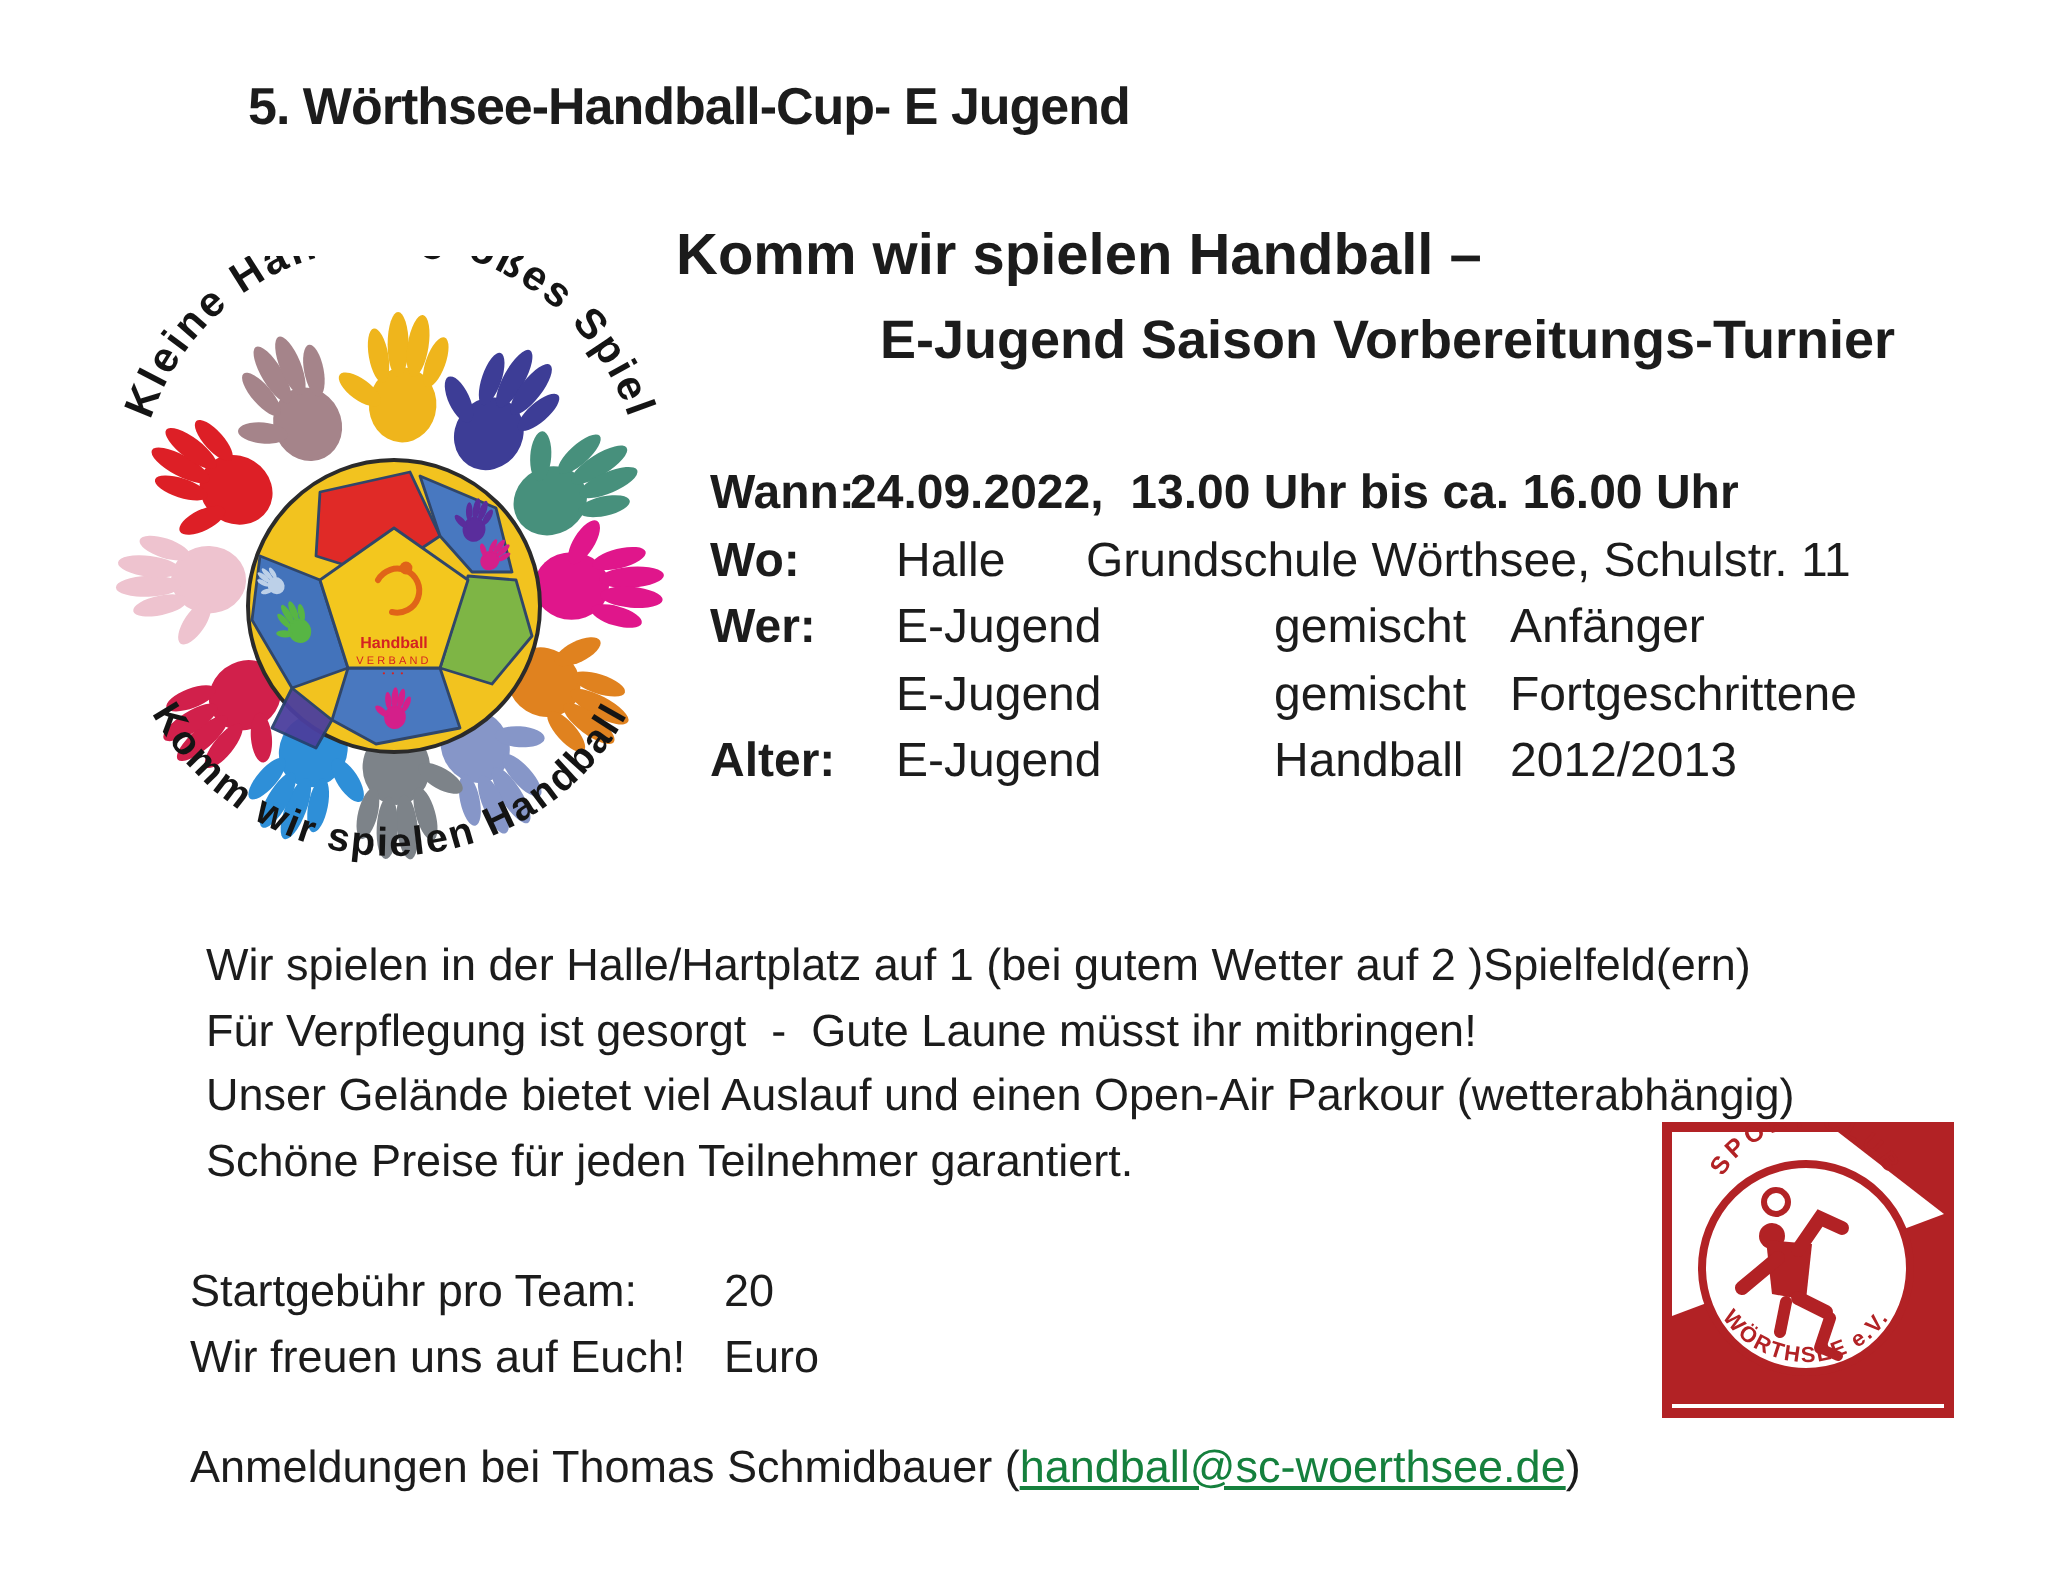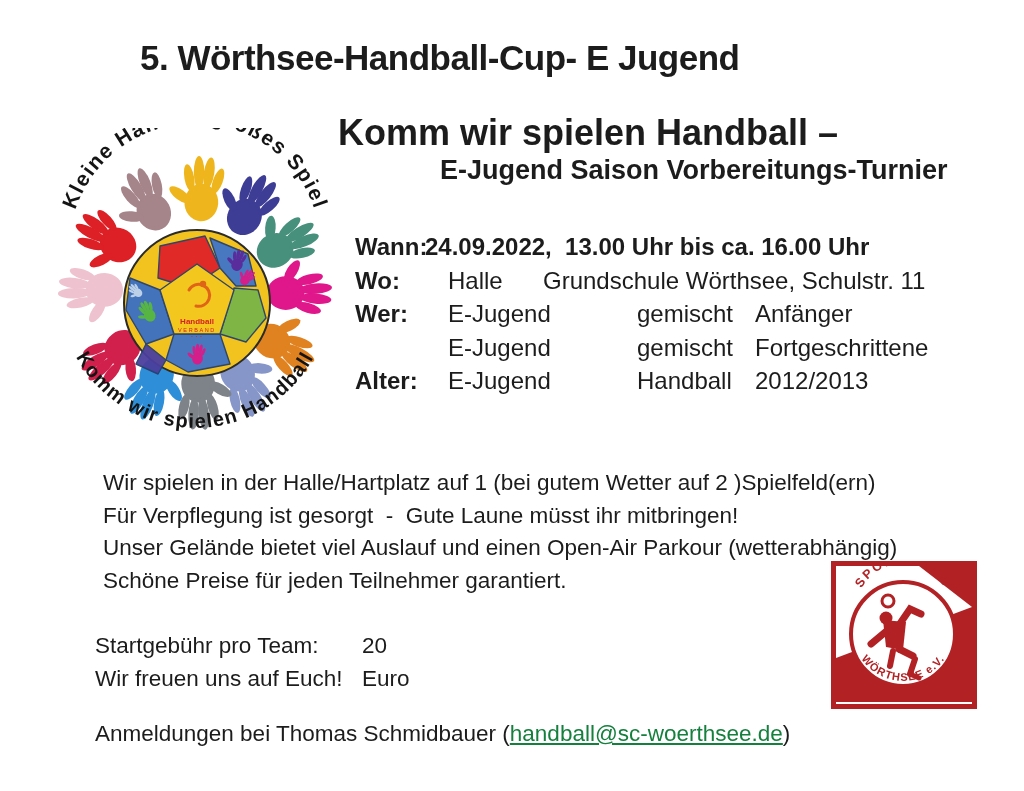--- a/index.html
+++ b/index.html
@@ -3,22 +3,22 @@
 <meta charset="utf-8">
 <style>
   html,body{margin:0;padding:0;}
   body{
     width:1024px;height:791px;position:relative;background:#ffffff;
     font-family:"Liberation Sans",sans-serif;color:#1c1c1c;overflow:hidden;
   }
   .abs{position:absolute;}
   .pre{white-space:pre;}
 
-  .title{left:124px;top:38px;font-size:35px;font-weight:bold;letter-spacing:-0.5px;margin-left:16px;}
-  .sub1{left:338px;top:112px;font-size:36px;font-weight:bold;}
+  .title{left:124px;top:38px;font-size:26px;font-weight:bold;letter-spacing:-0.5px;}
+  .sub1{left:338px;top:112px;font-size:29px;font-weight:bold;}
   .sub2{left:440px;top:155px;font-size:27px;font-weight:bold;}
 
   .info{left:355px;top:233px;width:669px;font-size:24px;}
   .info .row{position:relative;height:33.6px;}
   .info .c0{position:absolute;left:0;font-weight:bold;}
   .info .cdate{position:absolute;left:70px;font-weight:bold;text-align:right;}
   .info .c2{position:absolute;left:93px;}
   .info .caddr{position:absolute;left:188px;}
   .info .c3{position:absolute;left:282px;}
   .info .c4{position:absolute;left:400px;}

